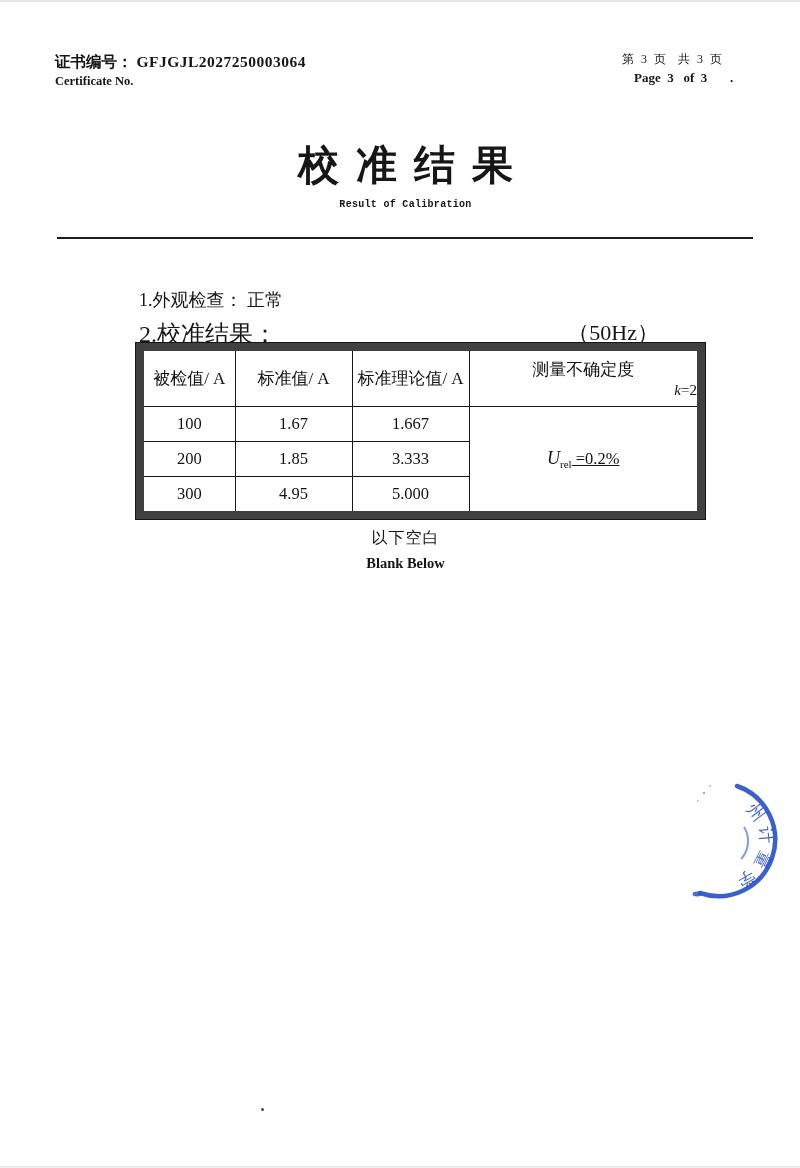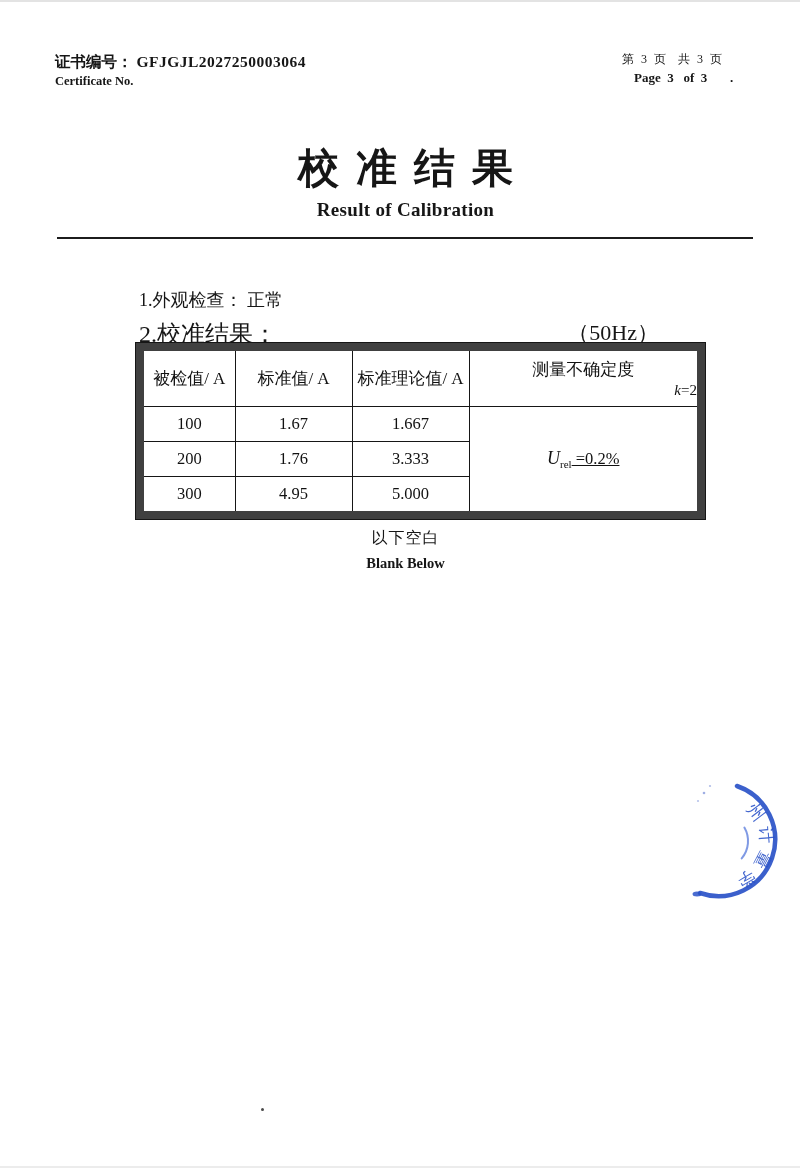--- a/index.html
+++ b/index.html
@@ -19,26 +19,26 @@
   .cert-line{font-size:15.5px;font-weight:bold;white-space:pre;}
   .cert-line .cert-num{font-family:"Liberation Serif",serif;letter-spacing:.5px;}
   .cert-en{font-size:12.5px;font-weight:bold;margin-top:3px;}
 
   .page-block{position:absolute;left:622px;top:53px;line-height:1.1;}
   .page-zh{font-size:12px;white-space:pre;letter-spacing:2px;}
   .page-en{font-size:13px;font-weight:bold;white-space:pre;margin-top:5px;margin-left:12px;}
 
   .title-wrap{position:absolute;left:57px;top:146px;width:697px;text-align:center;}
   .title-zh{
-    font-family:Liberation Sans, sans-serif;
+    font-family:Liberation Mono, monospace;
     font-size:41px;font-weight:bold;
     letter-spacing:17px;margin-left:17px;
     white-space:pre;line-height:1.1;
   }
-  .title-en{font-size:19px;font-weight:bold;margin-top:8px;letter-spacing:.3px;}
+  .title-en{font-size:10px;font-weight:bold;margin-top:8px;letter-spacing:.3px;font-family:Liberation Mono, monospace;}
 
   .rule{position:absolute;left:57px;top:237px;width:696px;height:2px;background:#1c1c1c;}
 
   .item1{position:absolute;left:139px;top:288px;font-size:18px;white-space:pre;}
   .row2{position:absolute;left:139px;top:318px;width:520px;display:flex;justify-content:space-between;}
   .row2 .item2{font-size:24px;white-space:pre;}
   .row2 .freq{font-size:22px;white-space:pre;}
 
   table.cal{
     position:absolute;left:136px;top:343px;
@@ -116,21 +116,21 @@
   <tr class="datarow">
     <td>100</td>
     <td>1.67</td>
     <td>1.667</td>
     <td class="u-cell" rowspan="3">
       <span class="u-sym">U</span><span class="u-sub">rel</span><span class="u-val"> =0.2%</span>
     </td>
   </tr>
   <tr class="datarow">
     <td>200</td>
-    <td>1.76</td>
+    <td>1.85</td>
     <td>3.333</td>
   </tr>
   <tr class="datarow">
     <td>300</td>
     <td>4.95</td>
     <td>5.000</td>
   </tr>
 </tbody>
   </table>
 

